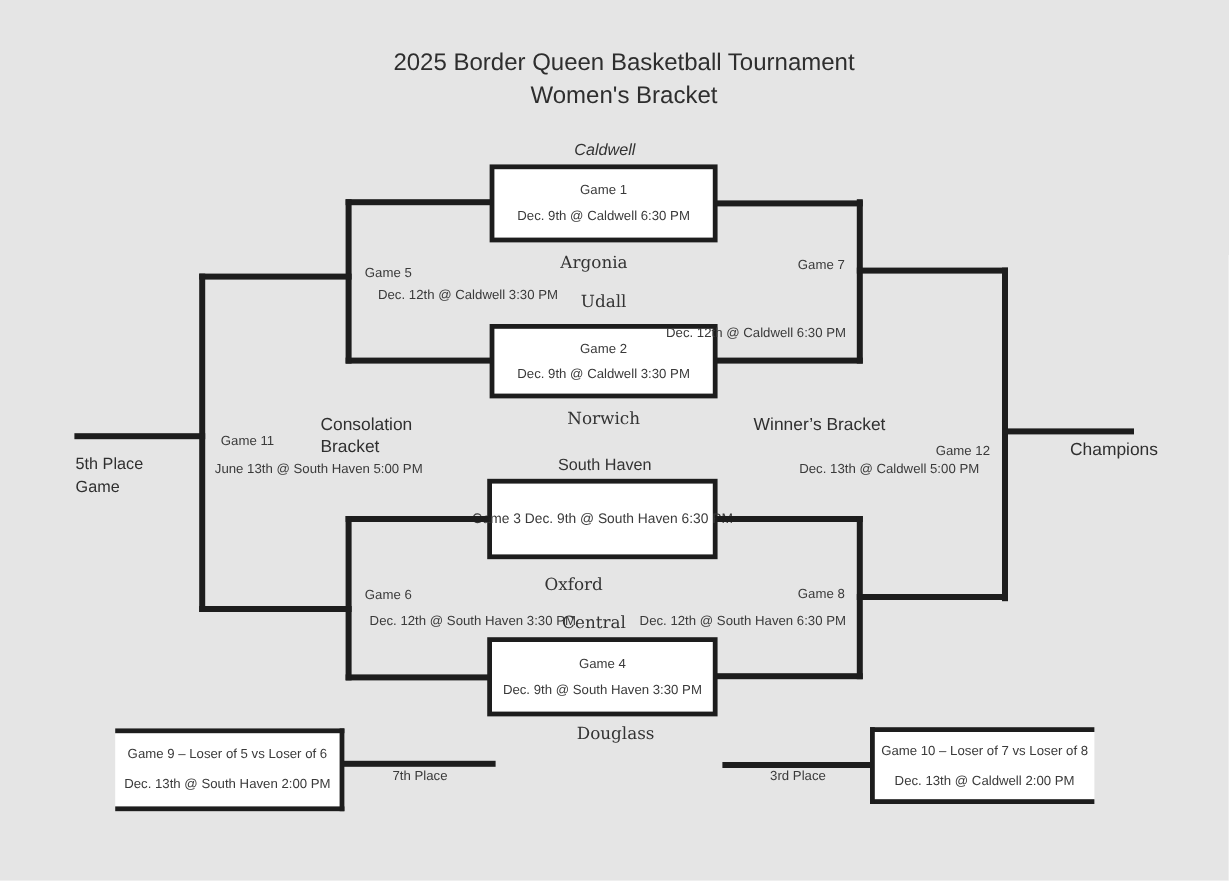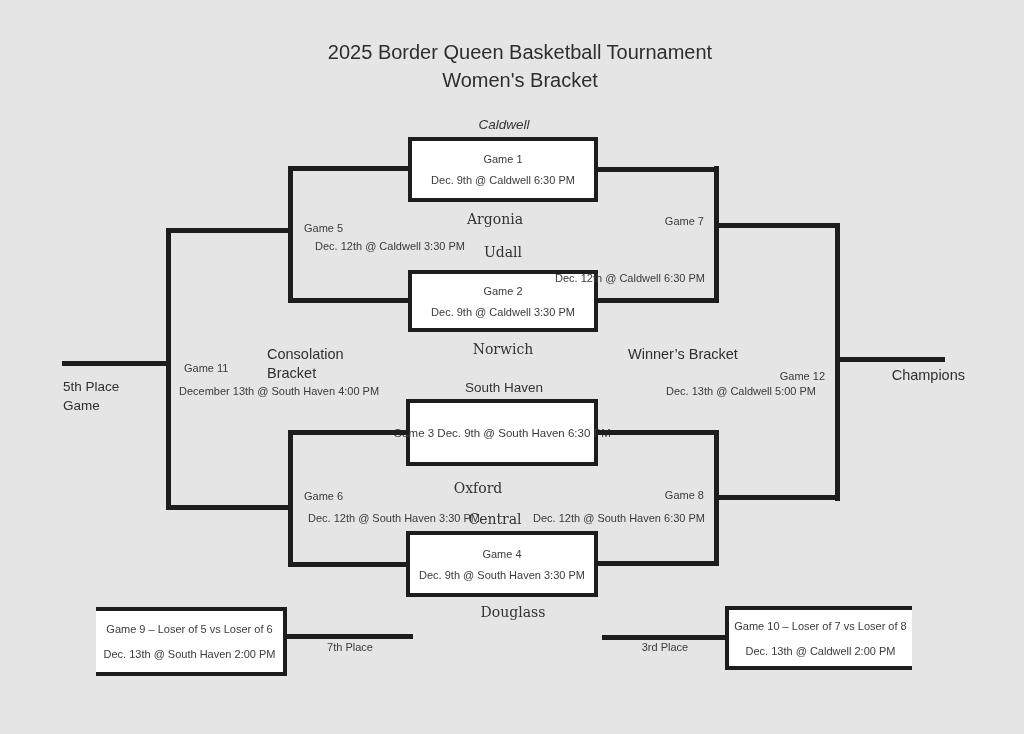--- a/index.html
+++ b/index.html
@@ -99,21 +99,21 @@
   <div class="flabel" style="right:320px;top:215px;">Game 7</div>
   <div class="flabel" style="right:319px;top:240px;margin-top:32px;">Dec. 12th @ Caldwell 6:30 PM</div>
 
   <div class="flabel" style="left:304px;top:490px;">Game 6</div>
   <div class="flabel" style="left:308px;top:512px;">Dec. 12th @ South Haven 3:30 PM</div>
 
   <div class="flabel" style="right:320px;top:489px;">Game 8</div>
   <div class="flabel" style="right:319px;top:512px;">Dec. 12th @ South Haven 6:30 PM</div>
 
   <div class="flabel" style="left:184px;top:362px;">Game 11</div>
-  <div class="flabel" style="left:179px;top:385px;">December 13th @ South Haven 4:00 PM</div>
+  <div class="flabel" style="left:179px;top:385px;">June 13th @ South Haven 5:00 PM</div>
 
   <div class="flabel" style="right:199px;top:370px;padding-left:12px;">Game 12</div>
   <div class="flabel" style="right:208px;top:385px;">Dec. 13th @ Caldwell 5:00 PM</div>
 
   <div class="section-label" style="left:267px;top:345px;width:120px;">Consolation Bracket</div>
   <div class="section-label" style="left:628px;top:345px;width:120px;">Winner’s Bracket</div>
   <div class="section-label" style="left:63px;top:377px;width:84px;font-size:13.5px;">5th Place Game</div>
   <div class="section-label" style="left:855px;top:366px;width:110px;text-align:right;">Champions</div>
   <div class="small-center" style="left:300px;top:641px;width:100px;">7th Place</div>
   <div class="small-center" style="left:615px;top:641px;width:100px;">3rd Place</div>

